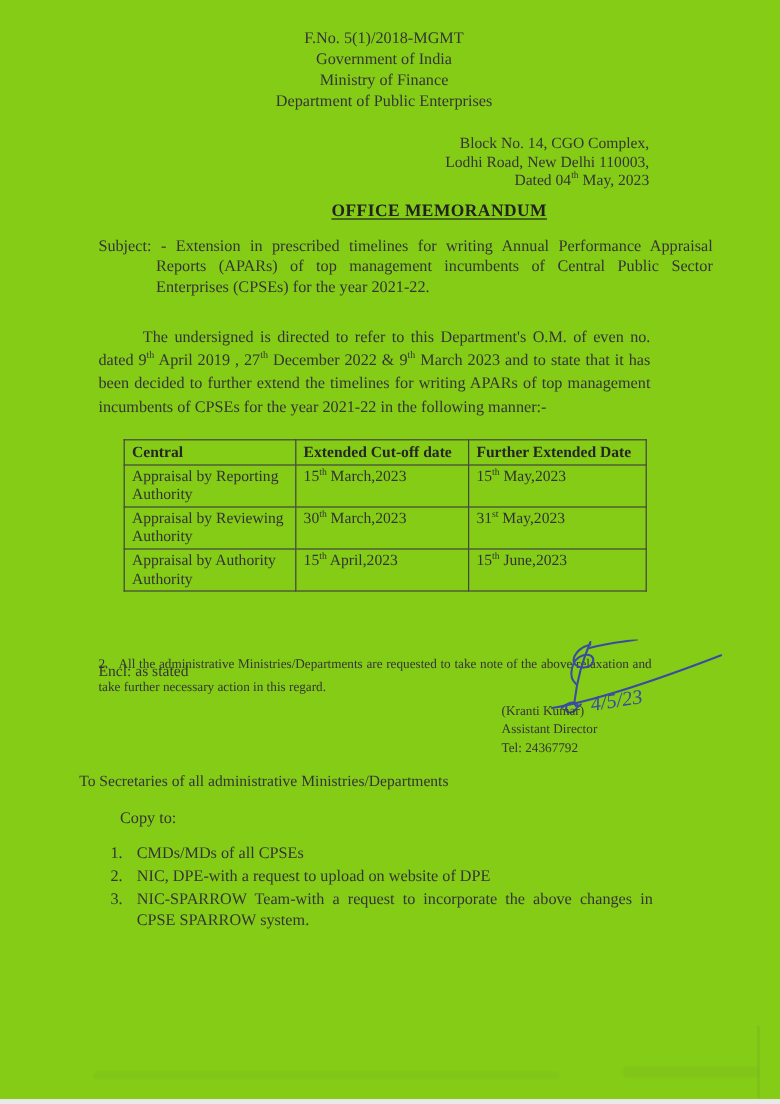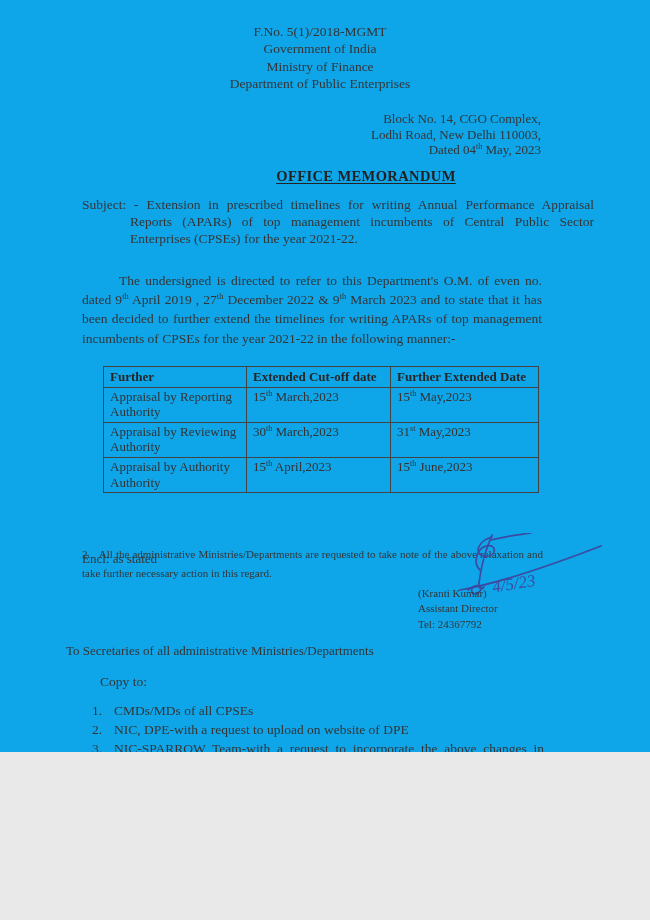--- a/index.html
+++ b/index.html
@@ -1,18 +1,18 @@
 <!DOCTYPE html>
 <html><head>
 <meta charset="utf-8">
 <style>
   html,body {margin:0; padding:0; background:#e9e9e9;}
   .page {
-    position:relative; width:650px; height:752px; margin:0 auto;
-    background:#0ea5e9; overflow:hidden;
+    position:relative; width:650px; height:916px; margin:0 auto;
+    background:#84cc16; overflow:hidden;
     font-family:"Liberation Serif", serif; color:#353535;
   }
   sup {font-size:0.62em; line-height:0; vertical-align:super;}
 
   .letterhead {position:absolute; top:23px; left:0; width:640px;
     text-align:center; font-size:13.5px; line-height:17.4px;}
 
   .address {position:absolute; top:111px; right:109px;
     text-align:right; font-size:13px; line-height:15.6px;}
 
@@ -96,21 +96,21 @@
   <div class="para1"><span>The undersigned is directed to refer to this Department's O.M. of even no. dated 9</span><sup>th</sup><span> April 2019 , 27</span><sup>th</sup><span> December 2022 &amp;  9</span><sup>th</sup><span> March  2023 and to state that it has been decided to further extend the timelines for writing APARs of top management incumbents of CPSEs for the year 2021-22 in the following manner:-</span></div>
 
   <table class="om-table">
     <colgroup>
         <col class="c1">
         <col class="c2">
         <col class="c3">
       </colgroup>
     <thead>
       <tr>
-        <th>Further</th>
+        <th>Central</th>
         <th>Extended Cut-off date</th>
         <th>Further Extended Date</th>
       </tr>
     </thead>
     <tbody>
       <tr>
         <td>Appraisal by Reporting Authority</td>
         <td><span>15</span><sup>th</sup><span> March,2023</span></td>
         <td><span>15</span><sup>th</sup><span> May,2023</span></td>
       </tr>

